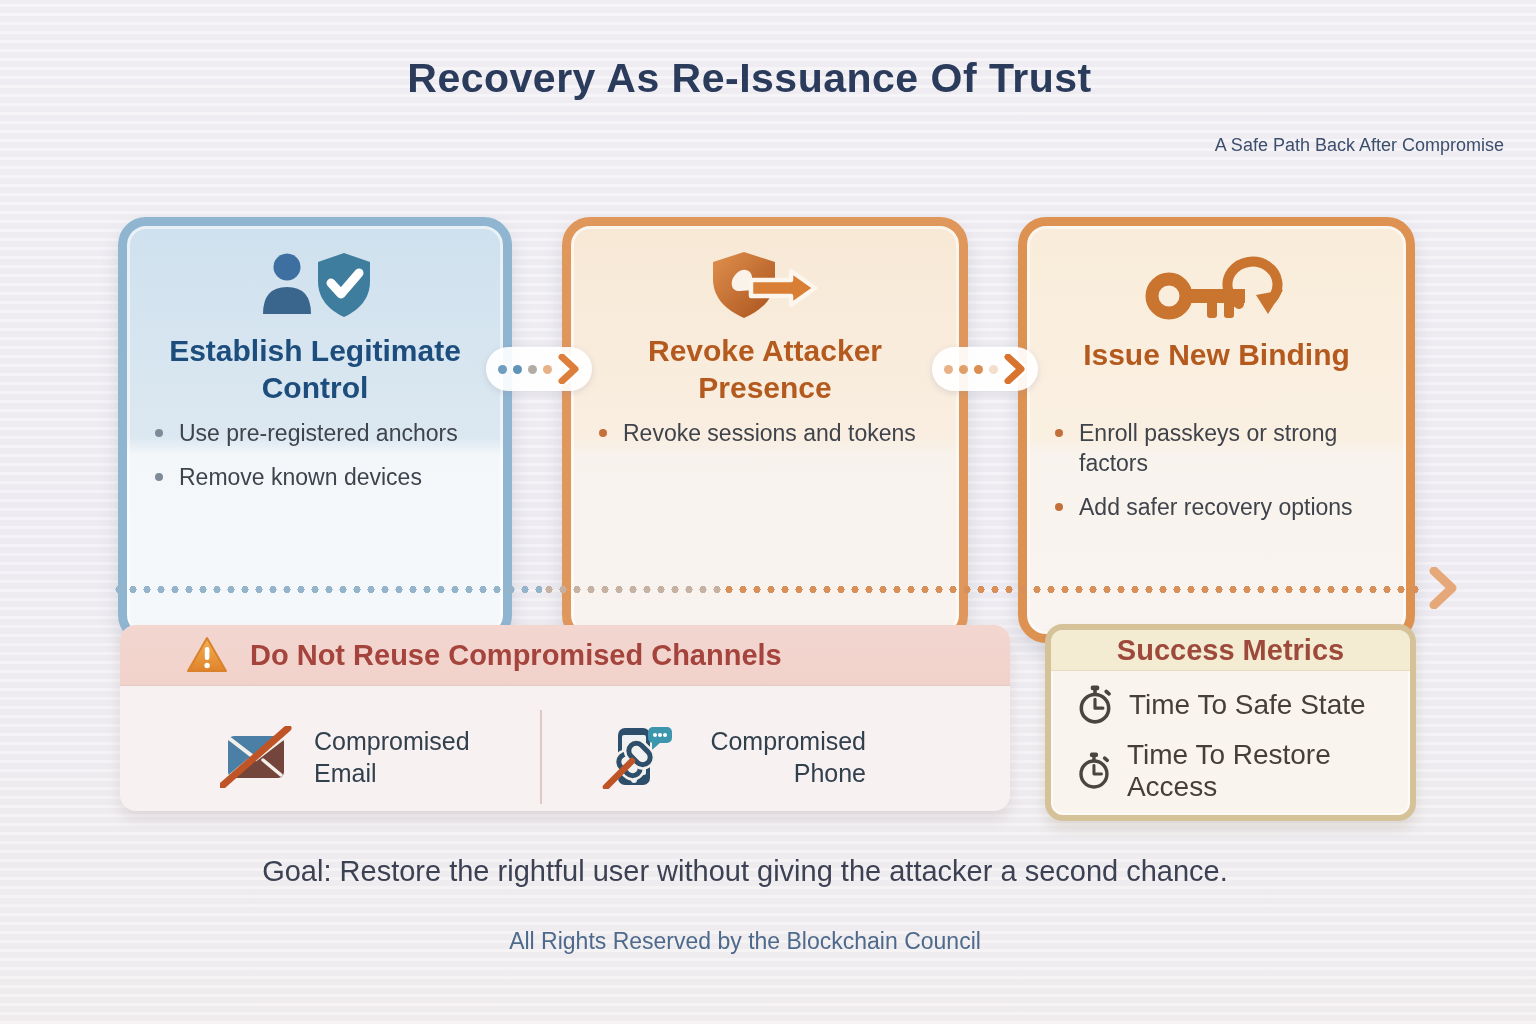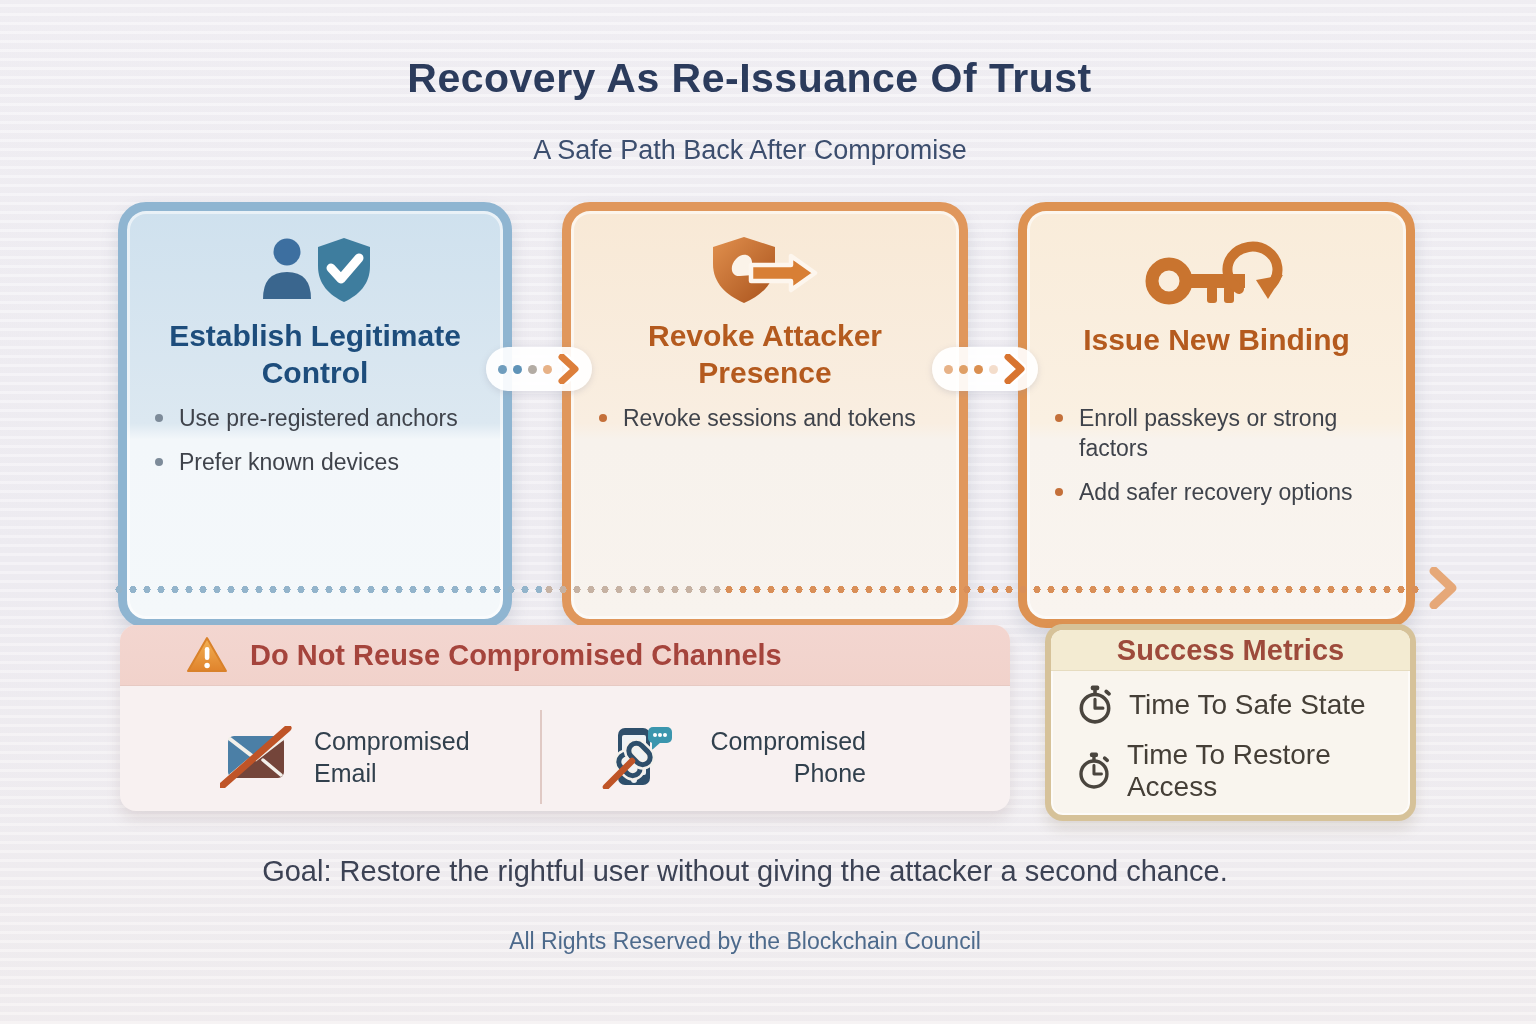--- a/index.html
+++ b/index.html
@@ -16,27 +16,27 @@
       linear-gradient(180deg,#f3f1f5 0%, #f0eef3 55%, #f3eff0 100%);
   }
 
   
   .title {
     position:absolute; top:55px; left:0; width:1490px;
     text-align:center; font-size:41px; font-weight:bold;
     color:#2b3b5c; letter-spacing:.5px;padding-left:9px;
   }
   .subtitle {
-    position:absolute; top:135px; left:5px; width:1490px;
-    text-align:center; font-size:27px; font-weight:500; color:#3c4e6e;
+    position:absolute; top:135px; left:14px; width:1490px;
+    text-align:right; font-size:18px; font-weight:500; color:#3c4e6e;
   }
 
   
   .card {
-    position:absolute; top:202px; height:426px;
+    position:absolute; top:217px; height:426px;
     border-radius:28px;
     box-shadow:0 10px 18px rgba(110,120,145,.20), inset 0 0 0 3px rgba(255,255,255,.55);
     overflow:hidden;
   }
   .card-blue   { left:118px;  width:394px; border:9px solid #8fb5d1; background:linear-gradient(180deg,#cfe1ee 0%, #dce8f1 52%, #f3f7fa 56%, #f4f8fa 100%); }
   .card-orange2{ left:562px;  width:406px; border:9px solid #e0975c; background:linear-gradient(180deg,#f8e9d6 0%, #f9eee1 52%, #f7f2ec 56%, #f8f3ee 100%); }
   .card-orange3{ left:1018px; width:397px; border:9px solid #dd9252; background:linear-gradient(180deg,#f9ecda 0%, #faf0e2 52%, #f8f3ed 56%, #f9f4ef 100%); }
   .card-head { height:178px; display:flex; flex-direction:column; align-items:center; padding-top:24px; }
   .icon-row { height:78px; display:flex; align-items:center; justify-content:center; }
   .card-title {
@@ -136,21 +136,21 @@
       </div>
       <h2 class="card-title">Establish Legitimate Control</h2>
     </div>
     <ul class="card-bullets">
       <li>
           <span class="b-dot"></span>
           <span>Use pre-registered anchors</span>
         </li>
       <li>
           <span class="b-dot"></span>
-          <span>Prefer known devices</span>
+          <span>Remove known devices</span>
         </li>
     </ul>
   </section>
 
   <section class="card card-orange2">
     <div class="card-head">
       <div class="icon-row">
         <svg width="132" height="74" viewBox="0 0 132 74">
           <defs>
             <linearGradient id="og2" x1="0" y1="0" x2="1" y2="1">

